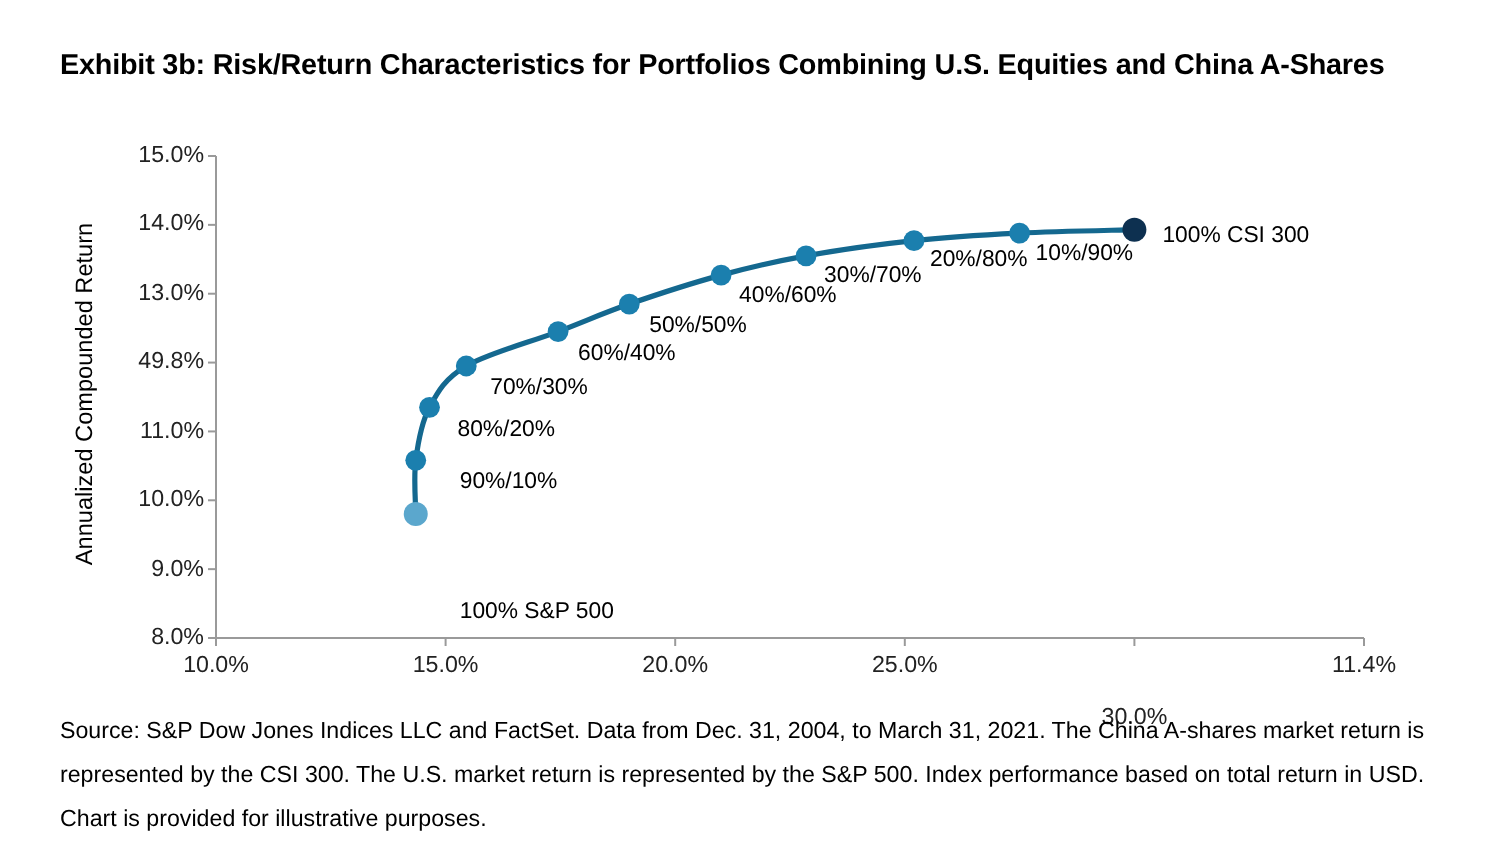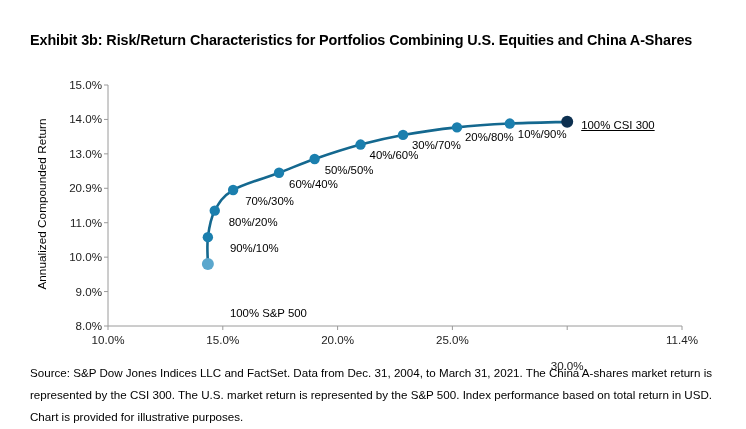--- a/index.html
+++ b/index.html
@@ -10,21 +10,21 @@
   body {
     width: 746px;
     height: 429px;
     font-family: "Liberation Sans", sans-serif;
     color: #000000;
     overflow: hidden;
     position: relative;
   }
   #page {
     position: absolute;
-    left: 0; top: 7px;
+    left: 0; top: 0;
     width: 746px;
     height: 419px;
     background: #ffffff;
   }
   
   .chart-title {
     position: absolute;
     left: 30px;
     top: 24px;
     width: 690px;
@@ -141,41 +141,41 @@
         <circle cx="360.56" cy="137.5614285714286" r="5.2" fill="#1b7fae"></circle>
         <circle cx="403.036" cy="127.92142857142855" r="5.2" fill="#1b7fae"></circle>
         <circle cx="456.992" cy="120.34714285714287" r="5.2" fill="#1b7fae"></circle>
         <circle cx="509.79999999999995" cy="116.55999999999997" r="5.2" fill="#1b7fae"></circle>
         <circle cx="567.2" cy="114.83857142857144" r="6" fill="#0d3050"></circle>
       </svg>
   <div class="ytick-label" style="left: 46px; top: 313px;">8.0%</div>
       <div class="ytick-label" style="left: 46px; top: 278.571px;">9.0%</div>
       <div class="ytick-label" style="left: 46px; top: 244.143px;">10.0%</div>
       <div class="ytick-label" style="left: 46px; top: 209.714px;">11.0%</div>
-      <div class="ytick-label" style="left: 46px; top: 175.286px;">20.9%</div>
+      <div class="ytick-label" style="left: 46px; top: 175.286px;">49.8%</div>
       <div class="ytick-label" style="left: 46px; top: 140.857px;">13.0%</div>
       <div class="ytick-label" style="left: 46px; top: 106.429px;">14.0%</div>
       <div class="ytick-label" style="left: 46px; top: 72px;">15.0%</div>
       <div class="xtick-label" style="left: 73px; top: 327px;">10.0%</div>
       <div class="xtick-label" style="left: 187.8px; top: 327px;">15.0%</div>
       <div class="xtick-label" style="left: 302.6px; top: 327px;">20.0%</div>
       <div class="xtick-label" style="left: 417.4px; top: 327px;">25.0%</div>
       <div class="xtick-label" style="left: 532.2px; top: 327px; margin-top: 26px;">30.0%</div>
       <div class="xtick-label" style="left: 647px; top: 327px;">11.4%</div>
       <div class="point-label" style="left: 229.876px; top: 265.029px; margin-top: 35px;">100% S&amp;P 500</div>
       <div class="point-label" style="left: 229.876px; top: 235.174px;">90%/10%</div>
       <div class="point-label" style="left: 228.764px; top: 208.664px;">80%/20%</div>
       <div class="point-label" style="left: 245.132px; top: 188.007px;">70%/30%</div>
       <div class="point-label" style="left: 289.052px; top: 170.793px;">60%/40%</div>
       <div class="point-label" style="left: 324.64px; top: 157.021px;">50%/50%</div>
       <div class="point-label" style="left: 369.56px; top: 141.561px;">40%/60%</div>
       <div class="point-label" style="left: 412.036px; top: 131.921px;">30%/70%</div>
       <div class="point-label" style="left: 464.992px; top: 124.347px;">20%/80%</div>
       <div class="point-label" style="left: 517.8px; top: 120.56px;">10%/90%</div>
-      <div class="point-label" style="left: 581.2px; top: 111.839px; text-decoration: underline;">100% CSI 300</div>
+      <div class="point-label" style="left: 581.2px; top: 111.839px;">100% CSI 300</div>
     </div>
 
   <div class="y-axis-title">Annualized Compounded Return</div>
 
 
   <div class="source-note">Source: S&amp;P Dow Jones Indices LLC and FactSet. Data from Dec. 31, 2004, to March 31, 2021. The China A-shares market return is represented by the CSI 300. The U.S. market return is represented by the S&amp;P 500. Index performance based on total return in USD. Chart is provided for illustrative purposes.</div>
 
 </div>
 
 </body></html>

